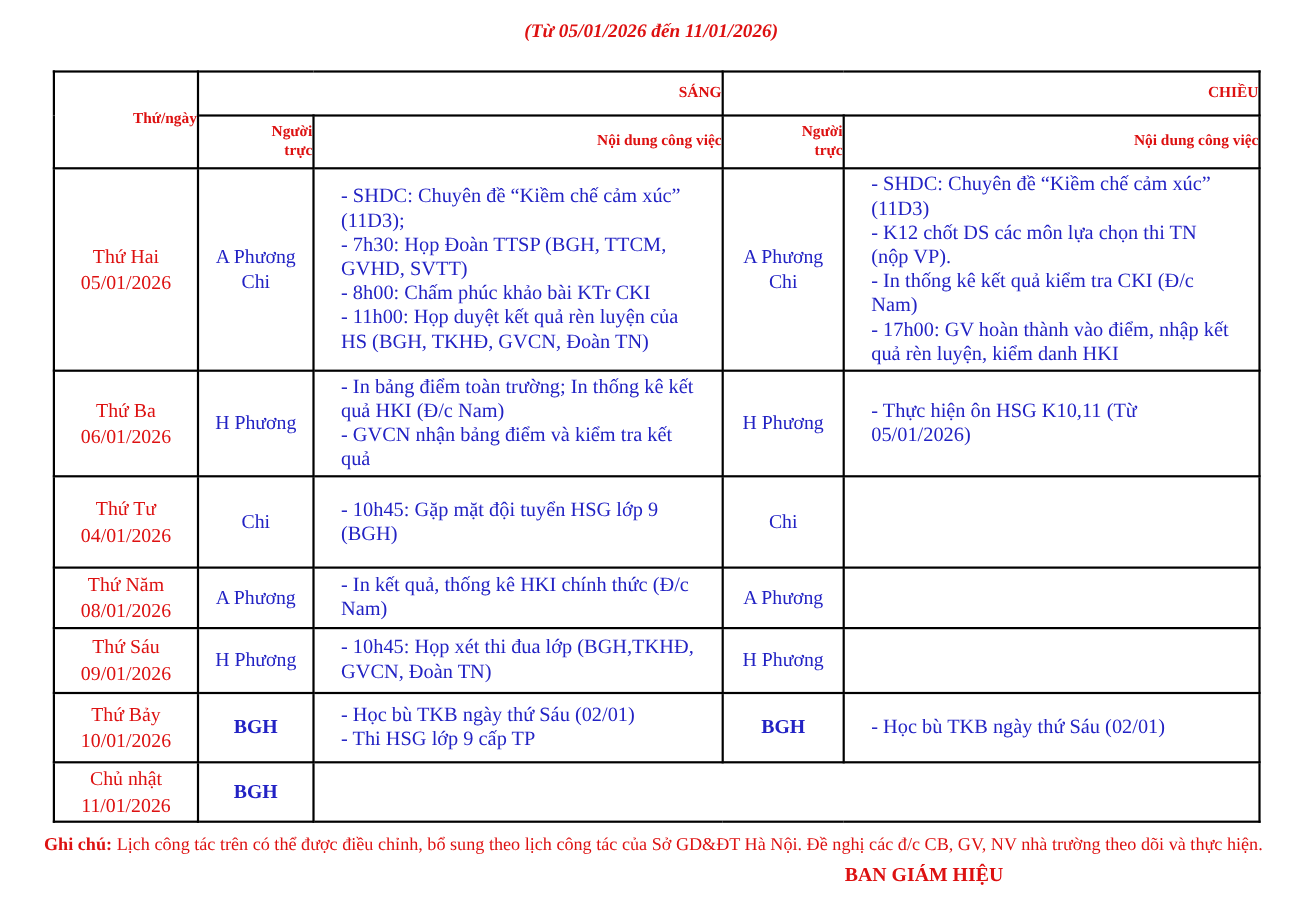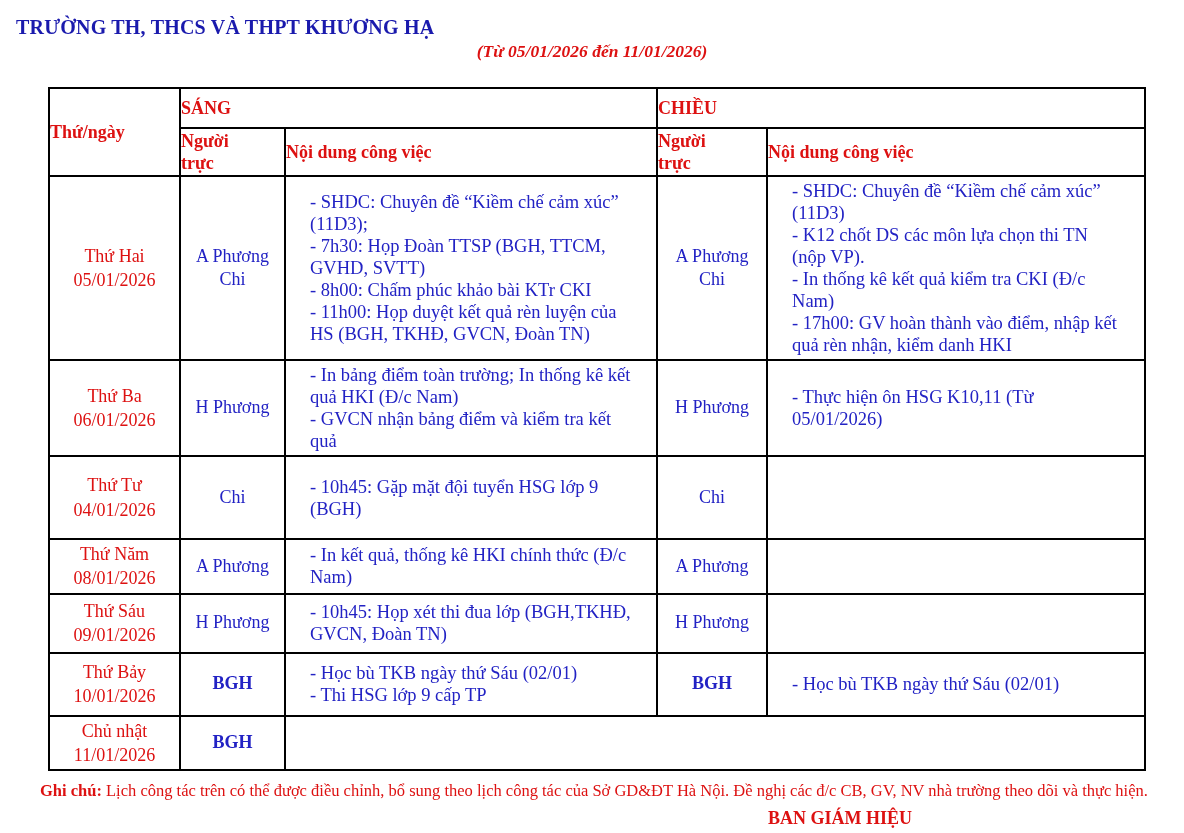--- a/index.html
+++ b/index.html
@@ -40,22 +40,22 @@
     border-collapse: collapse;
     table-layout: fixed;
   }
   .schedule th, .schedule td {
     border: 2px solid var(--border);
     vertical-align: middle;
   }
   .schedule thead th {
     color: var(--red);
     font-weight: bold;
-    font-size: 18px;
-    text-align: left;
+    font-size: 14px;
+    text-align: right;
     line-height: 1.25;
     border-radius: 16px;
   }
   .schedule thead tr:nth-child(1) { height: 40px; }
   .schedule thead tr:nth-child(2) { height: 48px; }
   th.person-h { white-space: pre-line; }
 
   tbody tr:nth-child(1) { height: 160px; }
   tbody tr:nth-child(2) { height: 64px; }
   tbody tr:nth-child(3) { height: 83px; }
@@ -100,21 +100,20 @@
     color: var(--red);
     font-weight: bold;
     font-size: 18px;
   }
 </style>
 </head>
 <body>
 
 <div class="page">
 
-  <div class="school-name">TRƯỜNG TH, THCS VÀ THPT KHƯƠNG HẠ</div>
   <div class="doc-subtitle">(Từ 05/01/2026 đến 11/01/2026)</div>
 
   <table class="schedule">
     <colgroup>
       <col style="width:131px">
       <col style="width:105px">
       <col style="width:372px">
       <col style="width:110px">
       <col style="width:378px">
     </colgroup>
@@ -144,21 +143,21 @@
             <div class="item">- SHDC: Chuyên đề “Kiềm chế cảm xúc” (11D3);</div>
             <div class="item">- 7h30: Họp Đoàn TTSP (BGH, TTCM, GVHD, SVTT)</div>
             <div class="item">- 8h00: Chấm phúc khảo bài KTr CKI</div>
             <div class="item">- 11h00: Họp duyệt kết quả rèn luyện của HS (BGH, TKHĐ, GVCN, Đoàn TN)</div>
           </td>
           <td class="person-cell">A Phương Chi</td>
           <td class="content-cell">
             <div class="item">- SHDC: Chuyên đề “Kiềm chế cảm xúc” (11D3)</div>
             <div class="item">- K12 chốt DS các môn lựa chọn thi TN (nộp VP).</div>
             <div class="item">- In thống kê kết quả kiểm tra CKI (Đ/c Nam)</div>
-            <div class="item">- 17h00: GV hoàn thành vào điểm, nhập kết quả rèn nhận, kiểm danh HKI</div>
+            <div class="item">- 17h00: GV hoàn thành vào điểm, nhập kết quả rèn luyện, kiểm danh HKI</div>
           </td>
         </tr>
         <tr>
           <td class="day-cell">
             <div>Thứ Ba</div>
             <div>06/01/2026</div>
           </td>
           <td class="person-cell">H Phương</td>
           <td class="content-cell">
             <div class="item">- In bảng điểm toàn trường; In thống kê kết quả HKI (Đ/c Nam)</div>

